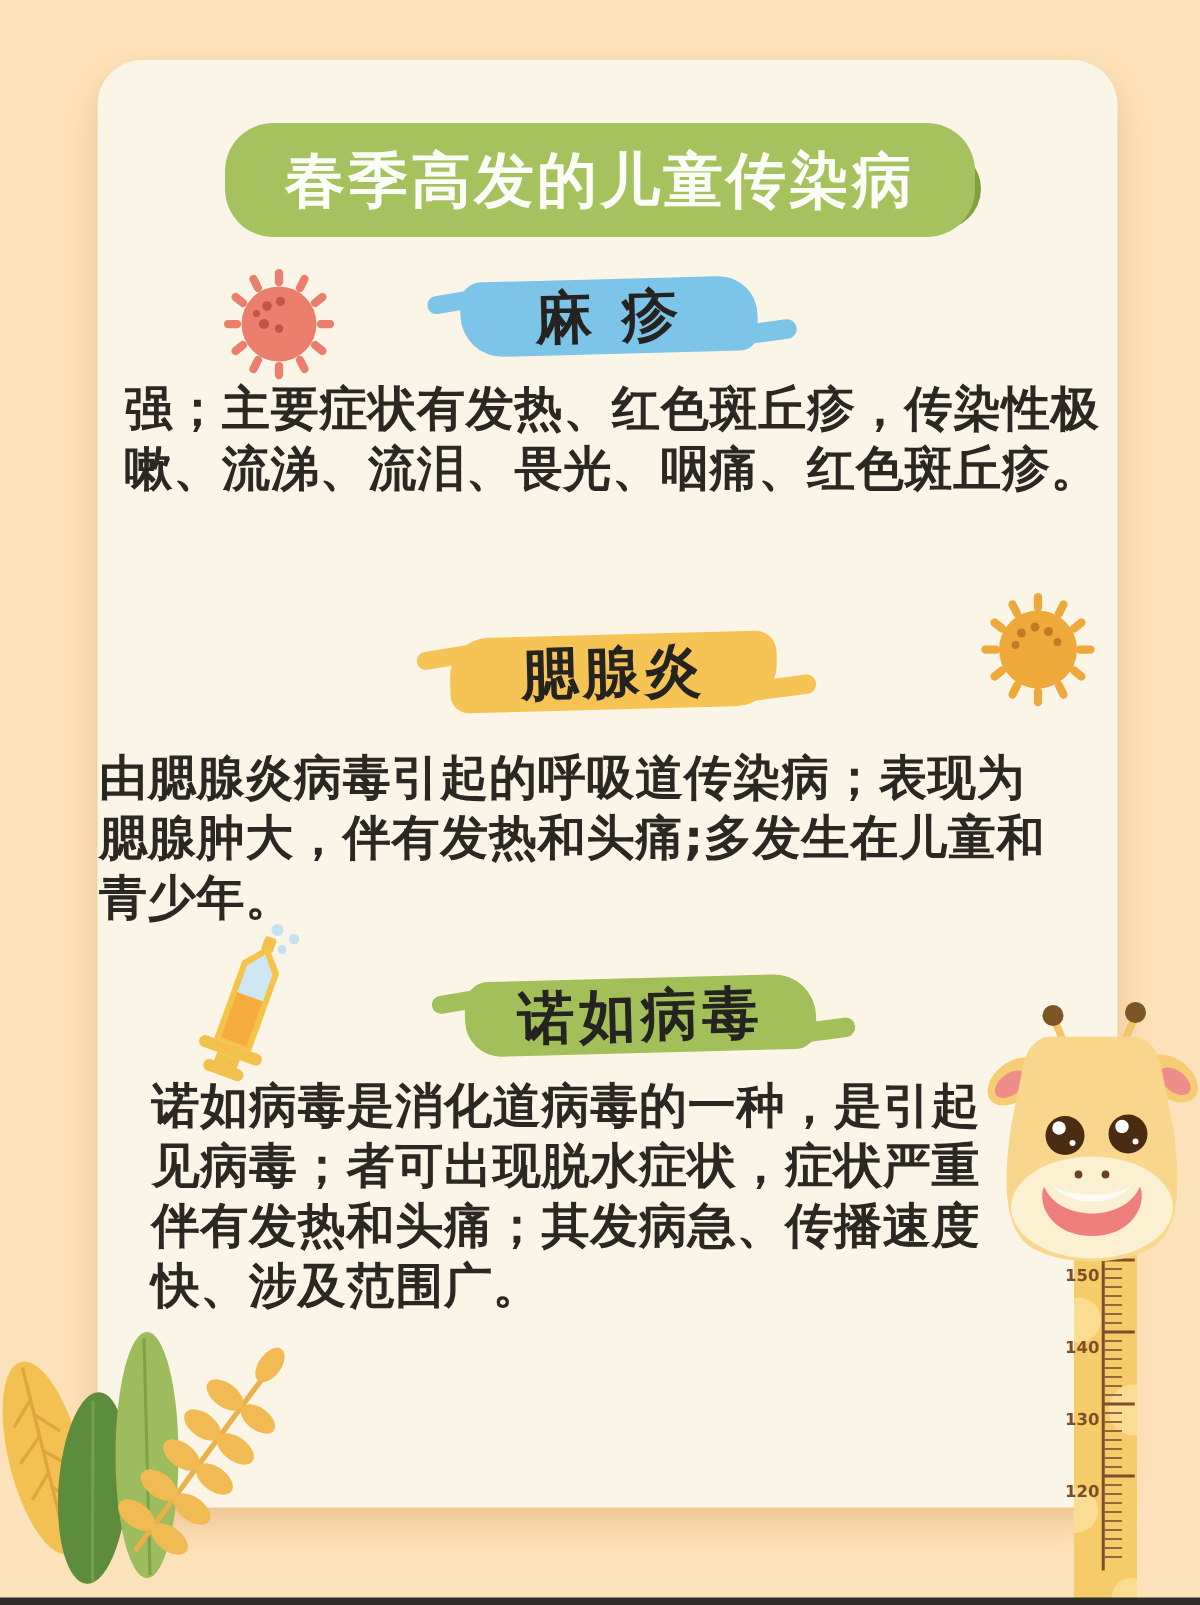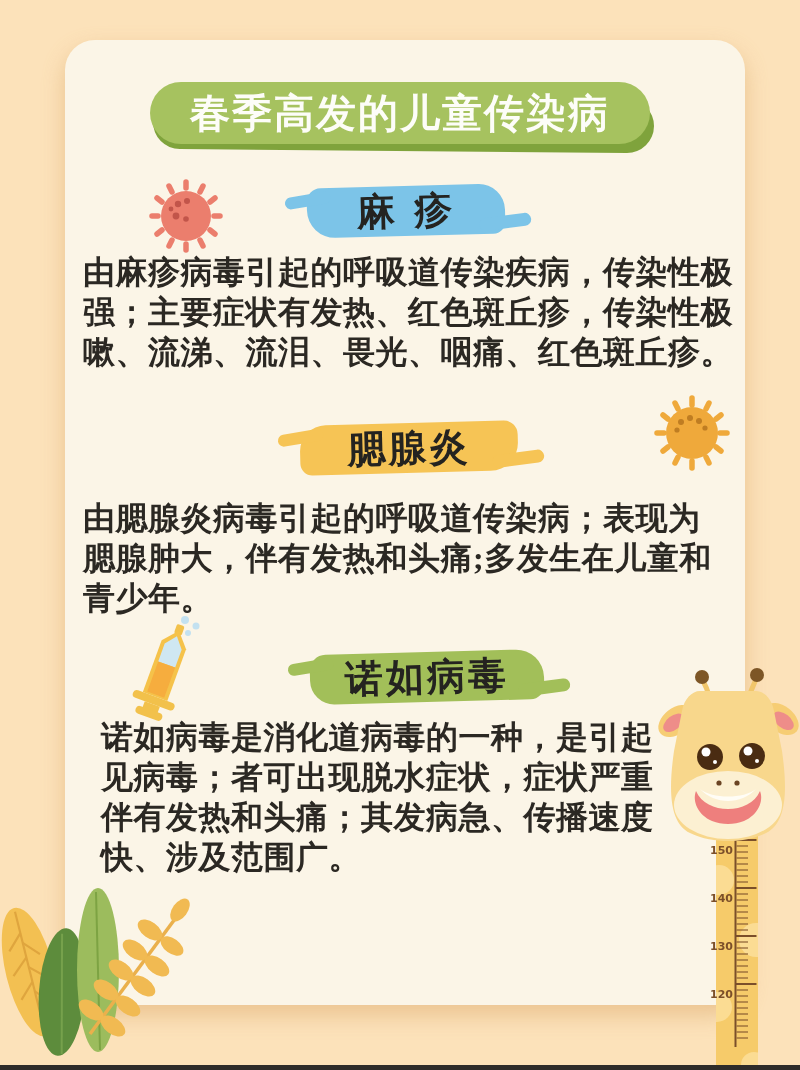--- a/index.html
+++ b/index.html
@@ -2,35 +2,35 @@
 <html><head>
 <meta charset="utf-8">
 <style>
   html,body{margin:0;padding:0;}
   .stage{position:relative;width:800px;height:1070px;background:#fce2ba;overflow:hidden;
          font-family:"DejaVu Sans","Liberation Sans",sans-serif;}
   .card{position:absolute;left:65px;top:40px;width:680px;height:965px;background:#fbf5e7;
         border-radius:30px;box-shadow:0 10px 22px rgba(213,158,92,.45);}
   .banner-back{position:absolute;left:153px;top:97px;width:501px;height:54px;border-radius:27px;
         background:#7fa33c;transform:rotate(.5deg);}
-  .banner{position:absolute;left:150px;top:82px;width:500px;height:62px;border-radius:32px;
+  .banner{position:absolute;left:150px;top:82px;width:500px;height:76px;border-radius:32px;
         background:#a6c25f;display:flex;align-items:center;justify-content:center;}
   .banner span{font-size:40px;font-weight:800;color:#fdfdf8;letter-spacing:2px;}
   .brush{position:absolute;display:flex;align-items:center;justify-content:center;transform:rotate(-1.5deg);}
   .brush::before,.brush::after{content:"";position:absolute;background:inherit;border-radius:8px;}
   .brush::before{left:-22px;top:6px;width:46px;height:12px;transform:rotate(-8deg);}
   .brush::after{right:-26px;bottom:5px;width:52px;height:13px;transform:rotate(-6deg);}
   .brush .ht{font-size:38px;font-weight:800;color:#242320;letter-spacing:3px;position:relative;}
   #hl1{left:307px;top:186px;width:198px;height:50px;background:#7cc4e8;border-radius:14px 26px 12px 28px;}
   #hl2{left:300px;top:423px;width:218px;height:50px;background:#f6c455;border-radius:26px 14px 28px 12px;}
   #hl3{left:310px;top:652px;width:234px;height:50px;background:#a2bf59;border-radius:16px 28px 14px 24px;}
   .para{position:absolute;color:#2b2823;font-weight:700;}
   .para div{font-size:32px;line-height:40px;white-space:nowrap;letter-spacing:.5px;}
   #p1{left:83px;top:252px;}
-  #p2{left:83px;top:498px;font-family:Liberation Serif, serif;}
+  #p2{left:66px;top:498px;}
   #p3{left:101px;top:717px;}
   .abs{position:absolute;}
   .bottom-bar{position:absolute;left:0;bottom:0;width:800px;height:5px;background:#2e2c2a;}
 </style>
 </head>
 <body>
 
 <div class="stage">
 
   <div class="card"></div>
@@ -62,21 +62,20 @@
       <circle cx="30" cy="40" r="3.4"></circle>
         <circle cx="40" cy="43" r="2.8"></circle>
       <circle cx="25" cy="33" r="2.4"></circle>
     </g>
   </svg>
 
   <div class="brush" id="hl1">
     <span class="ht">麻 疹</span>
   </div>
   <div class="para" id="p1">
-    <div>由麻疹病毒引起的呼吸道传染疾病，传染性极</div>
     <div>强；主要症状有发热、红色斑丘疹，传染性极</div>
     <div>嗽、流涕、流泪、畏光、咽痛、红色斑丘疹。</div>
   </div>
 
   <svg class="abs" style="left:651px;top:392px;" width="82" height="82" viewBox="0 0 82 82">
     <g stroke="#efa93b" stroke-width="5.5" stroke-linecap="round">
       <line x1="41" y1="13" x2="41" y2="6"></line>
         <line x1="55" y1="17" x2="58" y2="11"></line>
       <line x1="65" y1="27" x2="70" y2="23"></line>
         <line x1="69" y1="41" x2="76" y2="41"></line>

